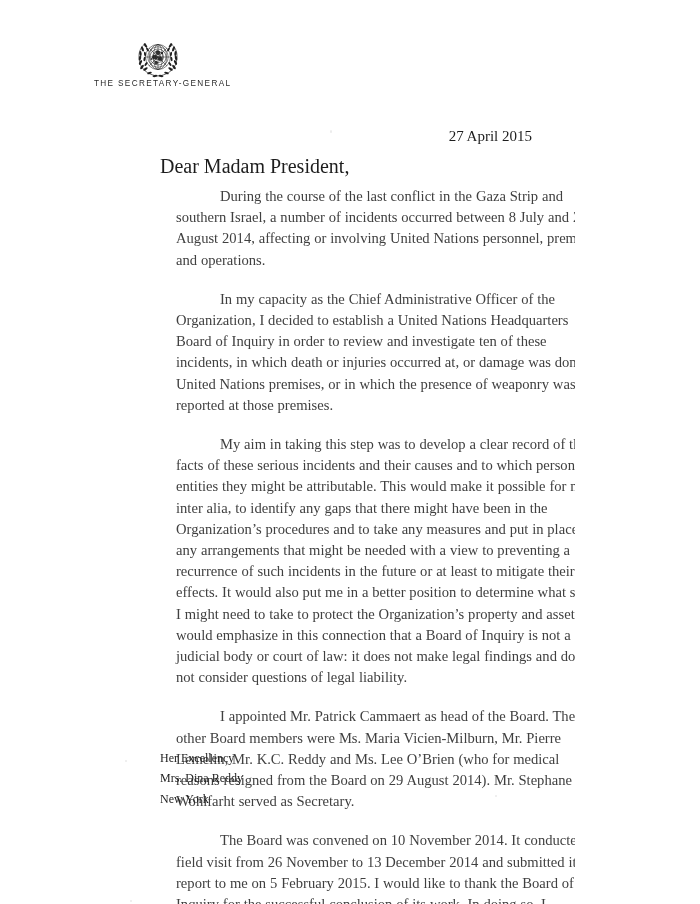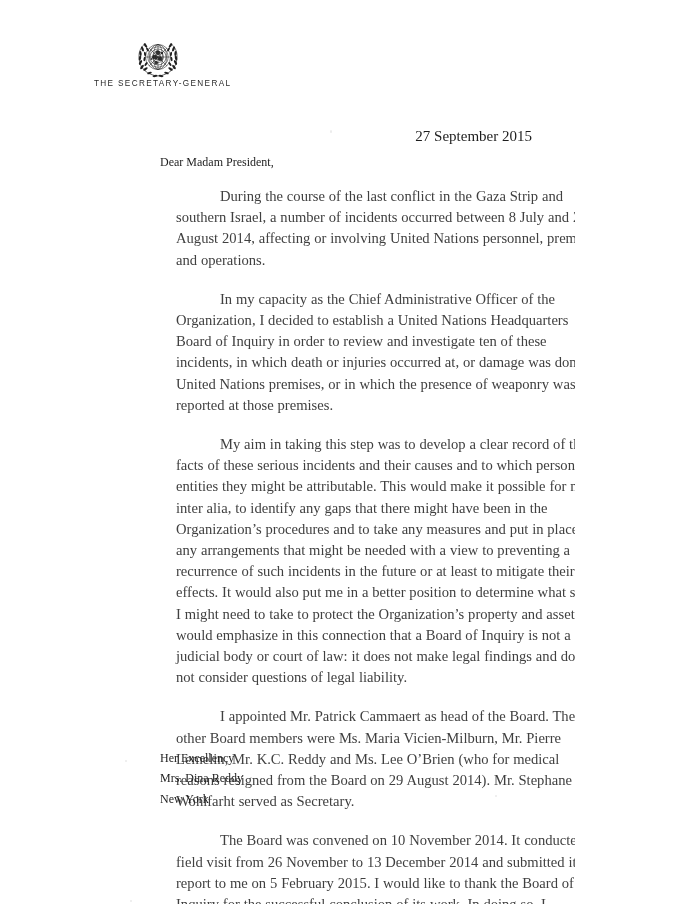--- a/index.html
+++ b/index.html
@@ -66,21 +66,21 @@
     text-align: right;
     padding-right: 70px;
     box-sizing: border-box;
     font-size: 15px;
     color: #1d1d1d;
   }
   .salutation {
     position: absolute;
     left: 0;
     top: 155px;
-    font-size: 12px;
+    font-size: 20px;
     color: #1d1d1d;
   }
   .paragraphs {
     position: absolute;
     left: 0;
     top: 186px;
     width: 442px;
   }
   .para {
     font-size: 14.6px;
@@ -183,21 +183,21 @@
           <ellipse cx="46" cy="76" rx="5.0" ry="2.1" transform="rotate(-8 46 76)"></ellipse>
           <ellipse cx="58" cy="76" rx="5.0" ry="2.1" transform="rotate(8 58 76)"></ellipse>
         </g>
       </svg>
     </div>
     <div class="letterhead-title">THE SECRETARY-GENERAL</div>
   </div>
 
   <div class="letter-body">
 
-    <div class="date-line">27 September 2015</div>
+    <div class="date-line">27 April 2015</div>
 
     <div class="salutation">Dear Madam President,</div>
 
     <div class="paragraphs">
       <p class="para">During the course of the last conflict in the Gaza Strip and southern Israel, a number of incidents occurred between 8 July and 26 August 2014, affecting or involving United Nations personnel, premises and operations.</p>
       <p class="para">In my capacity as the Chief Administrative Officer of the Organization, I decided to establish a United Nations Headquarters Board of Inquiry in order to review and investigate ten of these incidents, in which death or injuries occurred at, or damage was done to, United Nations premises, or in which the presence of weaponry was reported at those premises.</p>
       <p class="para">My aim in taking this step was to develop a clear record of the facts of these serious incidents and their causes and to which persons or entities they might be attributable.  This would make it possible for me, inter alia, to identify any gaps that there might have been in the Organization’s procedures and to take any measures and put in place any arrangements that might be needed with a view to preventing a recurrence of such incidents in the future or at least to mitigate their effects.  It would also put me in a better position to determine what steps I might need to take to protect the Organization’s property and assets. I would emphasize in this connection that a Board of Inquiry is not a judicial body or court of law: it does not make legal findings and does not consider questions of legal liability.</p>
       <p class="para">I appointed Mr. Patrick Cammaert as head of the Board.  The other Board members were Ms. Maria Vicien-Milburn, Mr. Pierre Lemelin, Mr. K.C. Reddy and Ms. Lee O’Brien (who for medical reasons resigned from the Board on 29 August 2014).  Mr. Stephane Wohlfarht served as Secretary.</p>
       <p class="para">The Board was convened on 10 November 2014.  It conducted a field visit from 26 November to 13 December 2014 and submitted its report to me on 5 February 2015.  I would like to thank the Board of Inquiry for the successful conclusion of its work.  In doing so, I recognize the difficulties that it naturally faced in obtaining clear and reliable evidence about what precisely happened in each of the incidents that it was tasked to investigate, occurring, as they did, in a situation of armed conflict and, in some but not all cases, in close proximity to where intense fighting was taking place.</p>
     </div>

